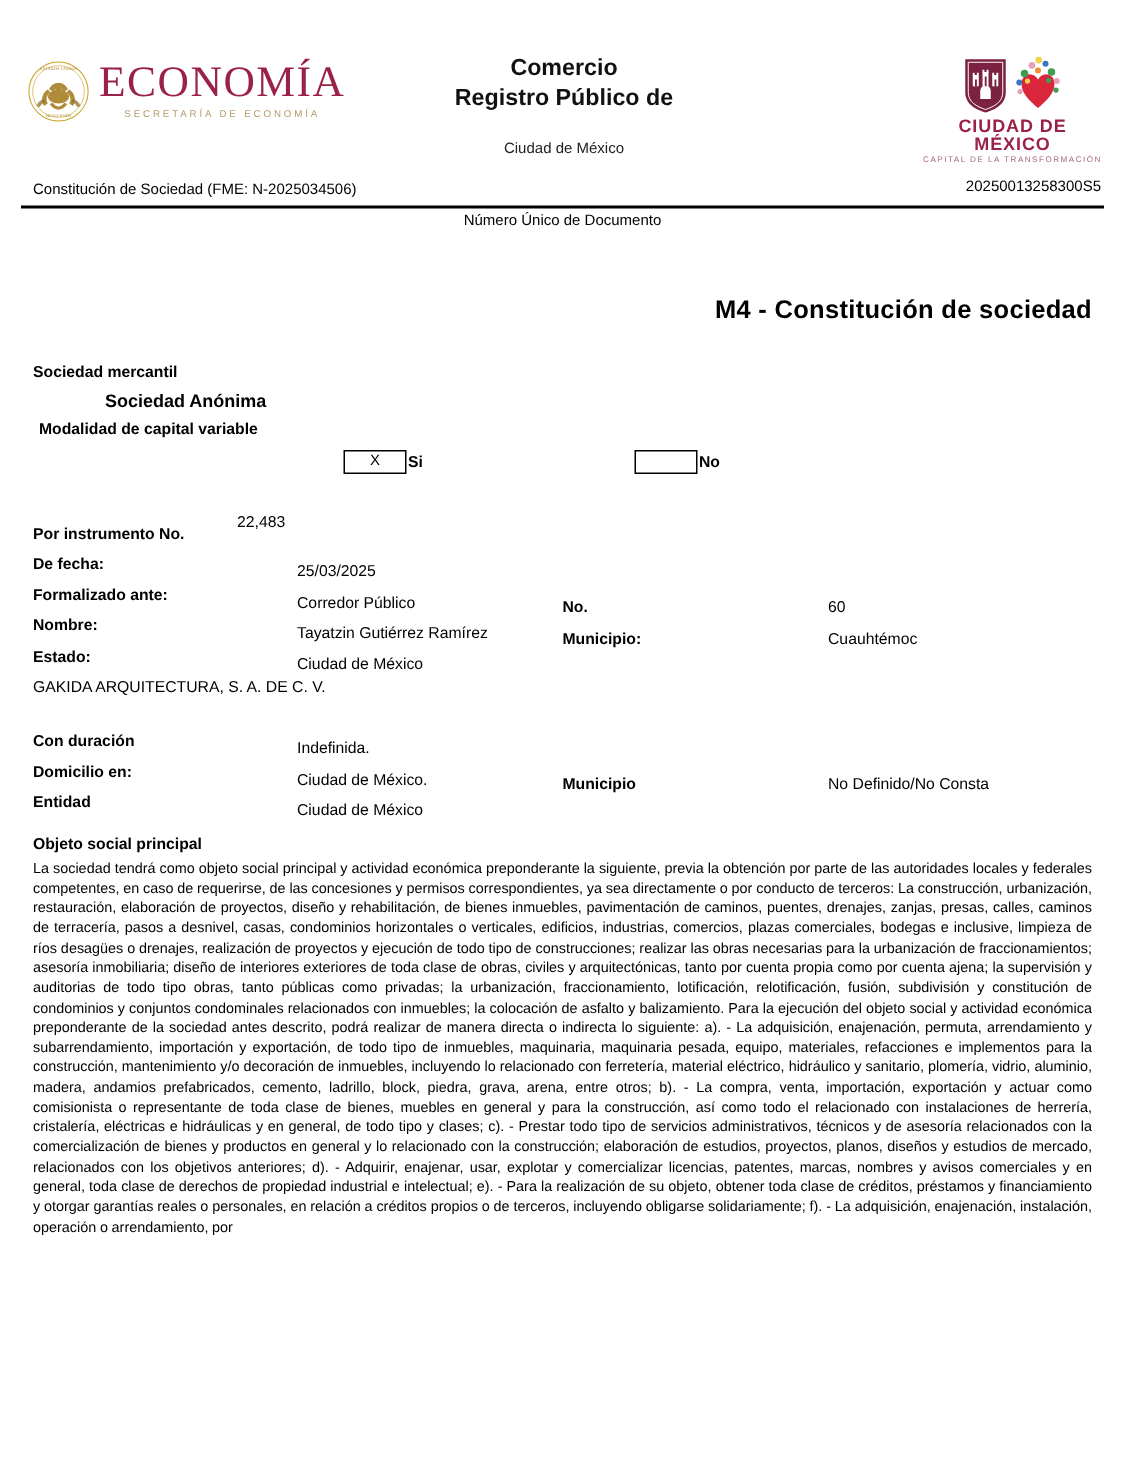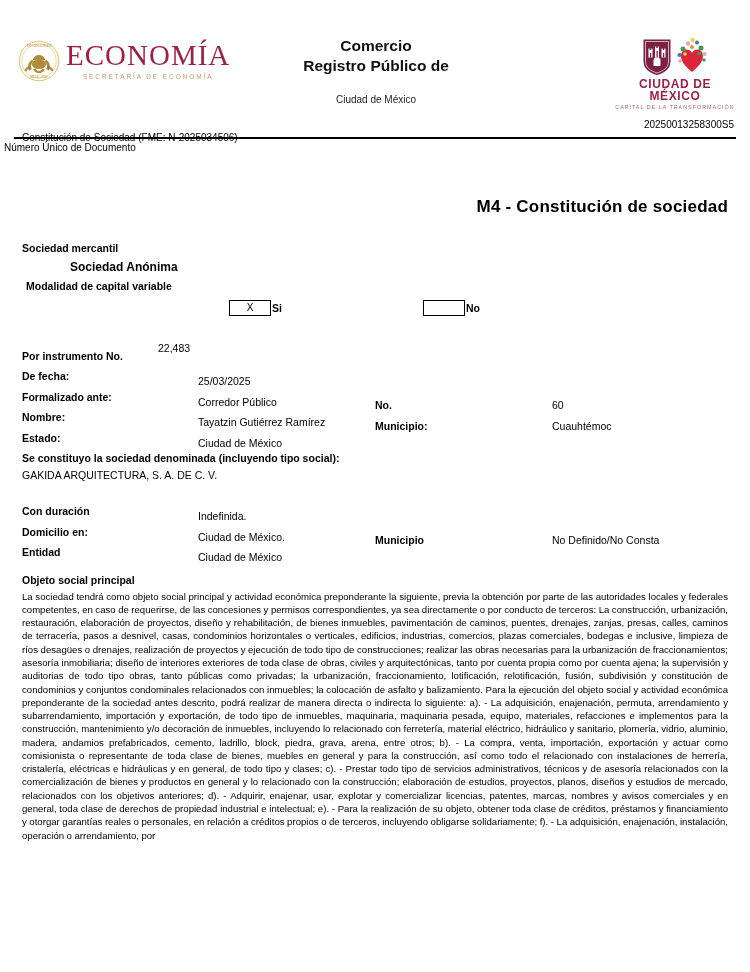--- a/index.html
+++ b/index.html
@@ -110,33 +110,33 @@
   
   .fme-bar {
     position: relative;
     height: 19px;
     margin: 0 14px;
     border-bottom: 2px solid #000;
   }
   .fme-left {
     position: absolute;
     left: 8px;
-    top: 14px;
+    top: 3px;
     font-size: 10px;
   }
   .fme-right {
     position: absolute;
     right: 2px;
     top: 1px;
     font-size: 10px;
   }
   .unico {
-    text-align: left;
-    font-size: 10px;
-    margin: 3px 16px 0 4px;
+    text-align: center;
+    font-size: 10px;
+    margin: 3px 16px 0 16px;
   }
 
   
   .sheet {
     position: relative;
     padding: 0 22px;
   }
   .form-title {
     text-align: right;
     font-size: 17px;
@@ -349,21 +349,20 @@
     </div>
     <div class="drow">
       <span class="c-lbl">Estado:</span>
       <span class="c-val">Ciudad de México</span>
       <span class="c-lbl2">Municipio:</span>
       <span class="c-val2">Cuauhtémoc</span>
     </div>
   </div>
 
   <div class="blk-denom">
-    <div class="head">Se constituyo la sociedad denominada (incluyendo tipo social):</div>
     <div class="name">GAKIDA ARQUITECTURA, S. A. DE C. V.</div>
   </div>
 
   <div class="rows">
     <div class="drow">
       <span class="c-lbl">Con duración</span>
       <span class="c-val">Indefinida.</span>
       <span class="c-lbl2"></span>
       <span class="c-val2"></span>
     </div>

